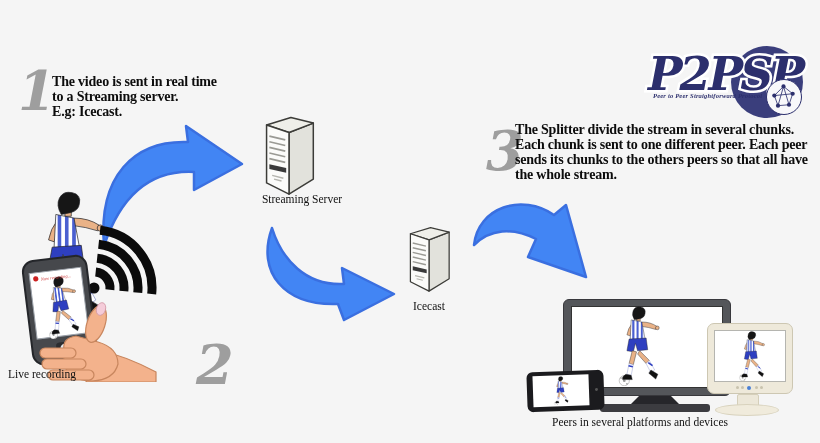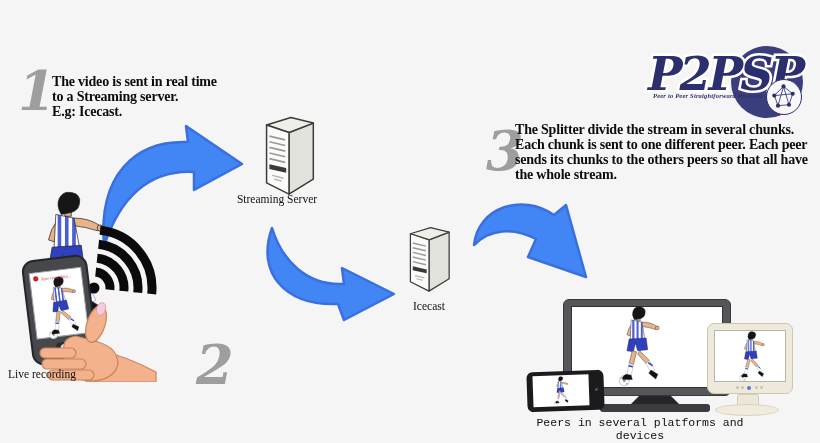--- a/index.html
+++ b/index.html
@@ -104,21 +104,21 @@
       <line x1="19" y1="40" x2="36" y2="44"></line>
         <line x1="19" y1="46" x2="36" y2="50"></line>
       <line x1="19" y1="52" x2="36" y2="56"></line>
     </g>
     <polygon points="19,58 37,62 37,67 19,63" fill="#3a3a3a"></polygon>
     <g stroke="#b5b5ae" stroke-width="1.5">
       <line x1="22" y1="70" x2="34" y2="73"></line>
         <line x1="24" y1="74" x2="32" y2="76"></line>
     </g>
   </svg>
-  <div class="node-label" style="left:216px;top:193px;width:122px;">Streaming Server</div>
+  <div class="node-label" style="left:241px;top:193px;width:122px;">Streaming Server</div>
 
   <svg class="abs" style="left:254px;top:224px;" width="150" height="106" viewBox="0 0 150 106">
     <path d="M18 4 C2 48, 30 82, 84 80 L90 96 L140 70 L88 44 L90 60 C52 62, 28 36, 18 4 Z" fill="#4285f4" stroke="#3a6fe0" stroke-width="2.5" stroke-linejoin="round"></path>
   </svg>
 
   <svg class="abs" style="left:398px;top:220px;" width="62" height="74" viewBox="0 0 80 92">
     <g stroke="#3c3c38" stroke-width="1.6" stroke-linejoin="round">
       <polygon points="40,24 66,14 66,74 40,90" fill="#e2e2dc"></polygon>
       <polygon points="16,16 42,8 66,14 40,24" fill="#efefe9"></polygon>
       <polygon points="16,16 40,24 40,90 16,78" fill="#fbfbf9"></polygon>
@@ -237,15 +237,15 @@
 
   <div class="tab-frame">
     <div class="tab-screen">
       <svg style="position:absolute;left:16px;top:1px;" width="22" height="29" viewBox="0 0 110 150">
           <use href="#player"></use>
         </svg>
     </div>
     <div class="tab-cam"></div>
   </div>
 
-  <div class="caption" style="left:518px;top:416px;width:244px;text-align:center;font-family:Liberation Mono, monospace;">Peers in several platforms and devices</div>
+  <div class="caption" style="left:518px;top:416px;width:244px;text-align:center;">Peers in several platforms and devices</div>
 
 </div>
 
 </body></html>

